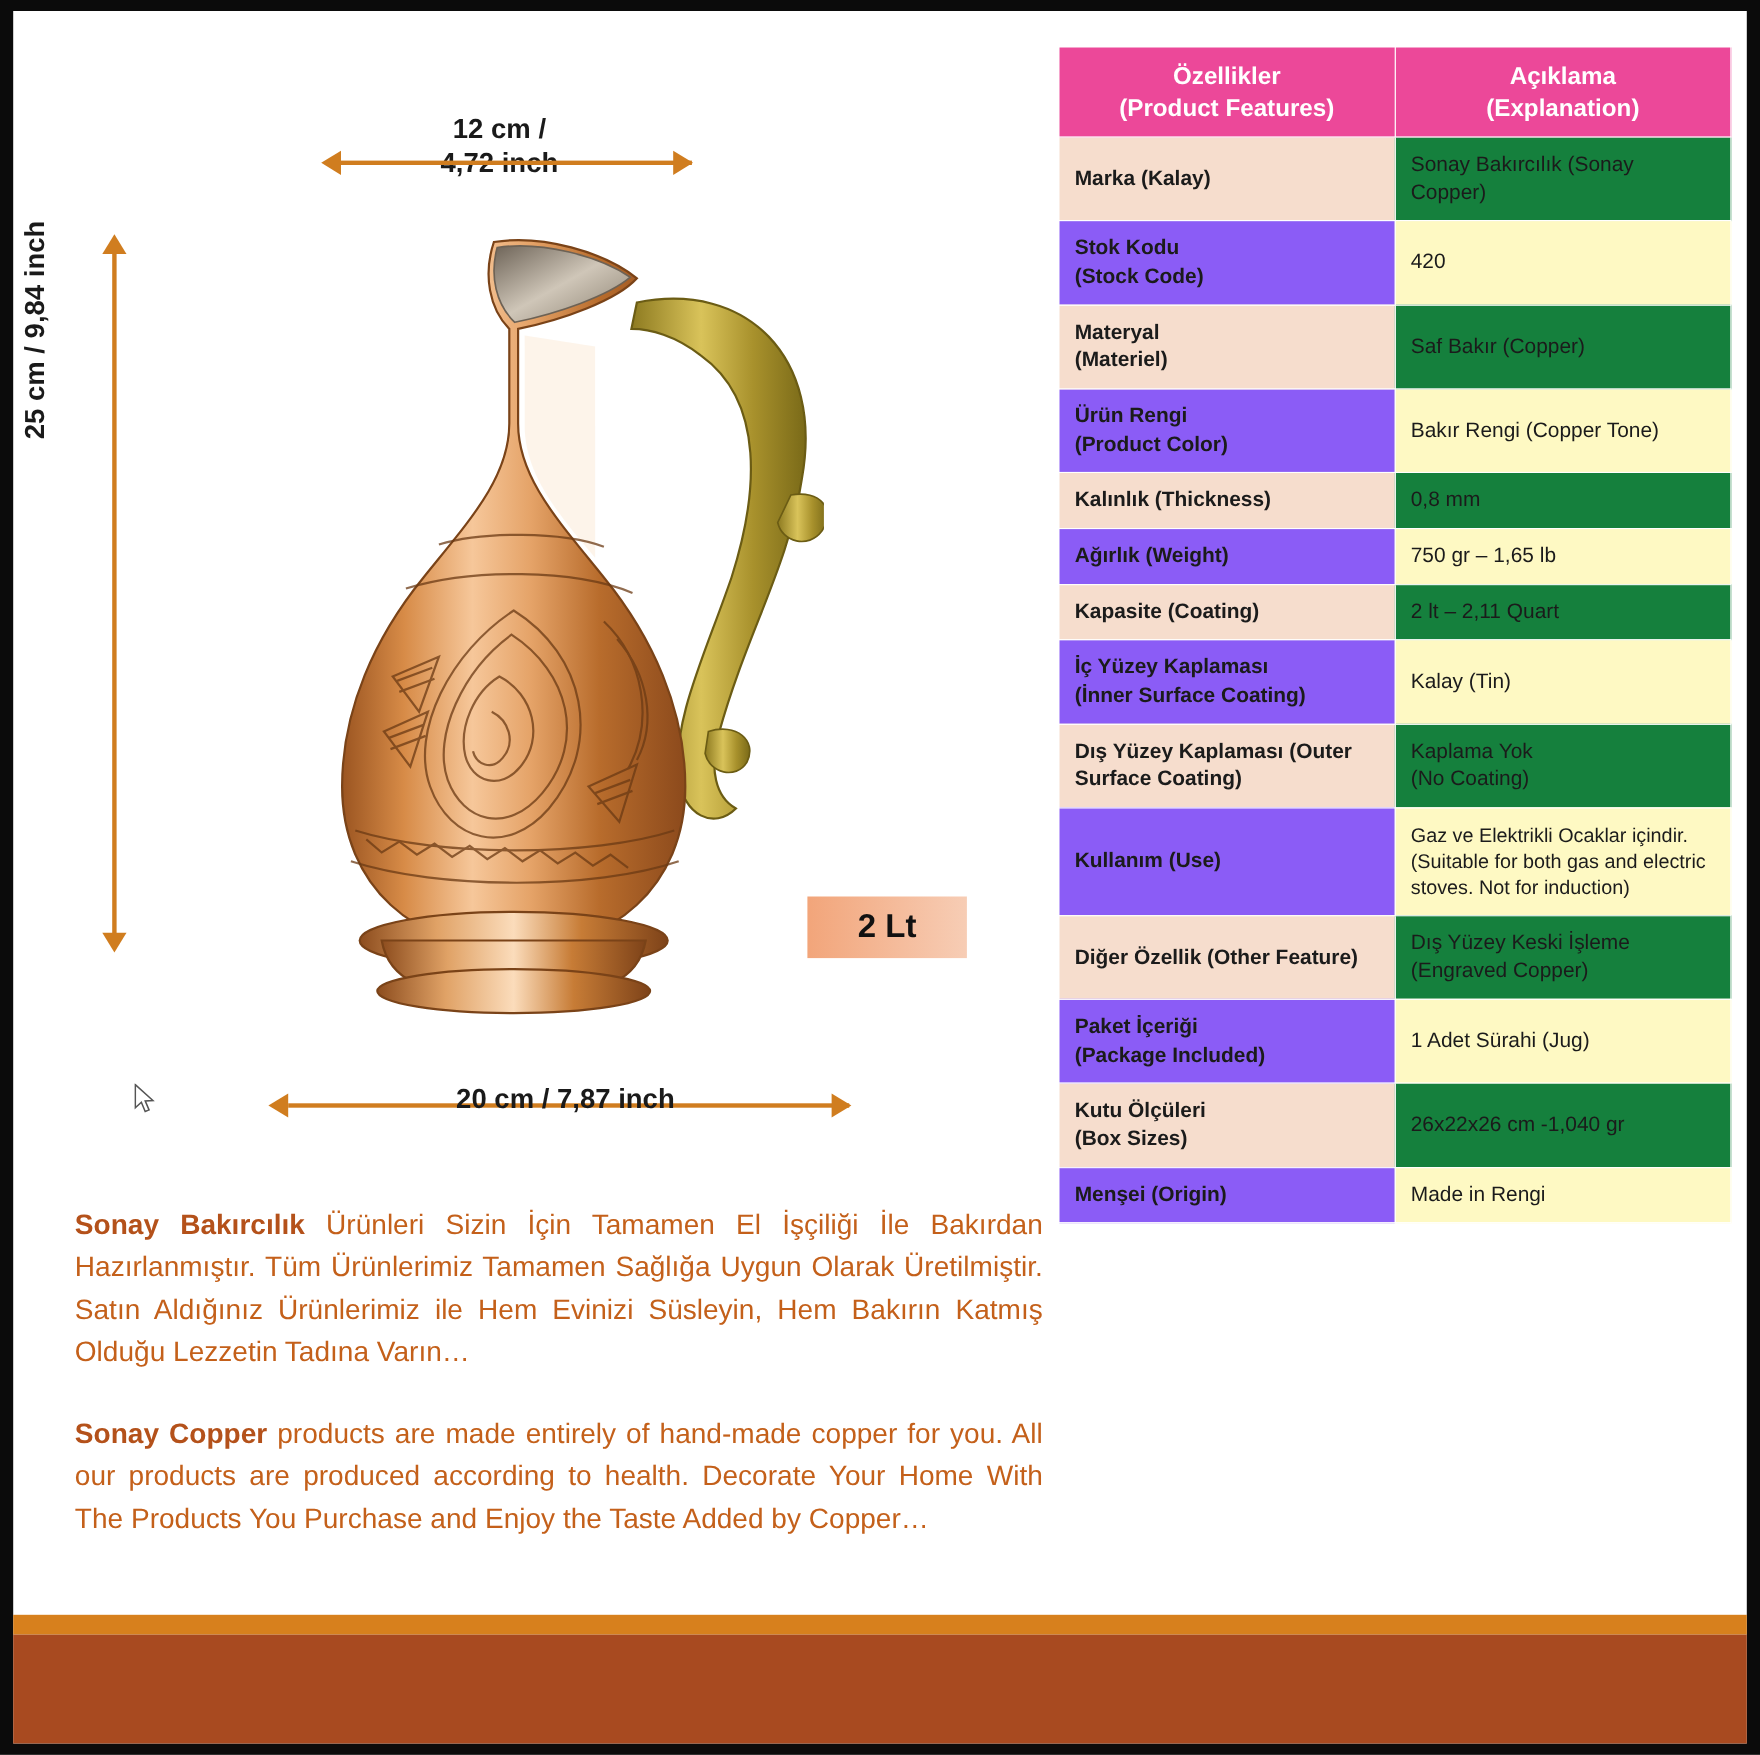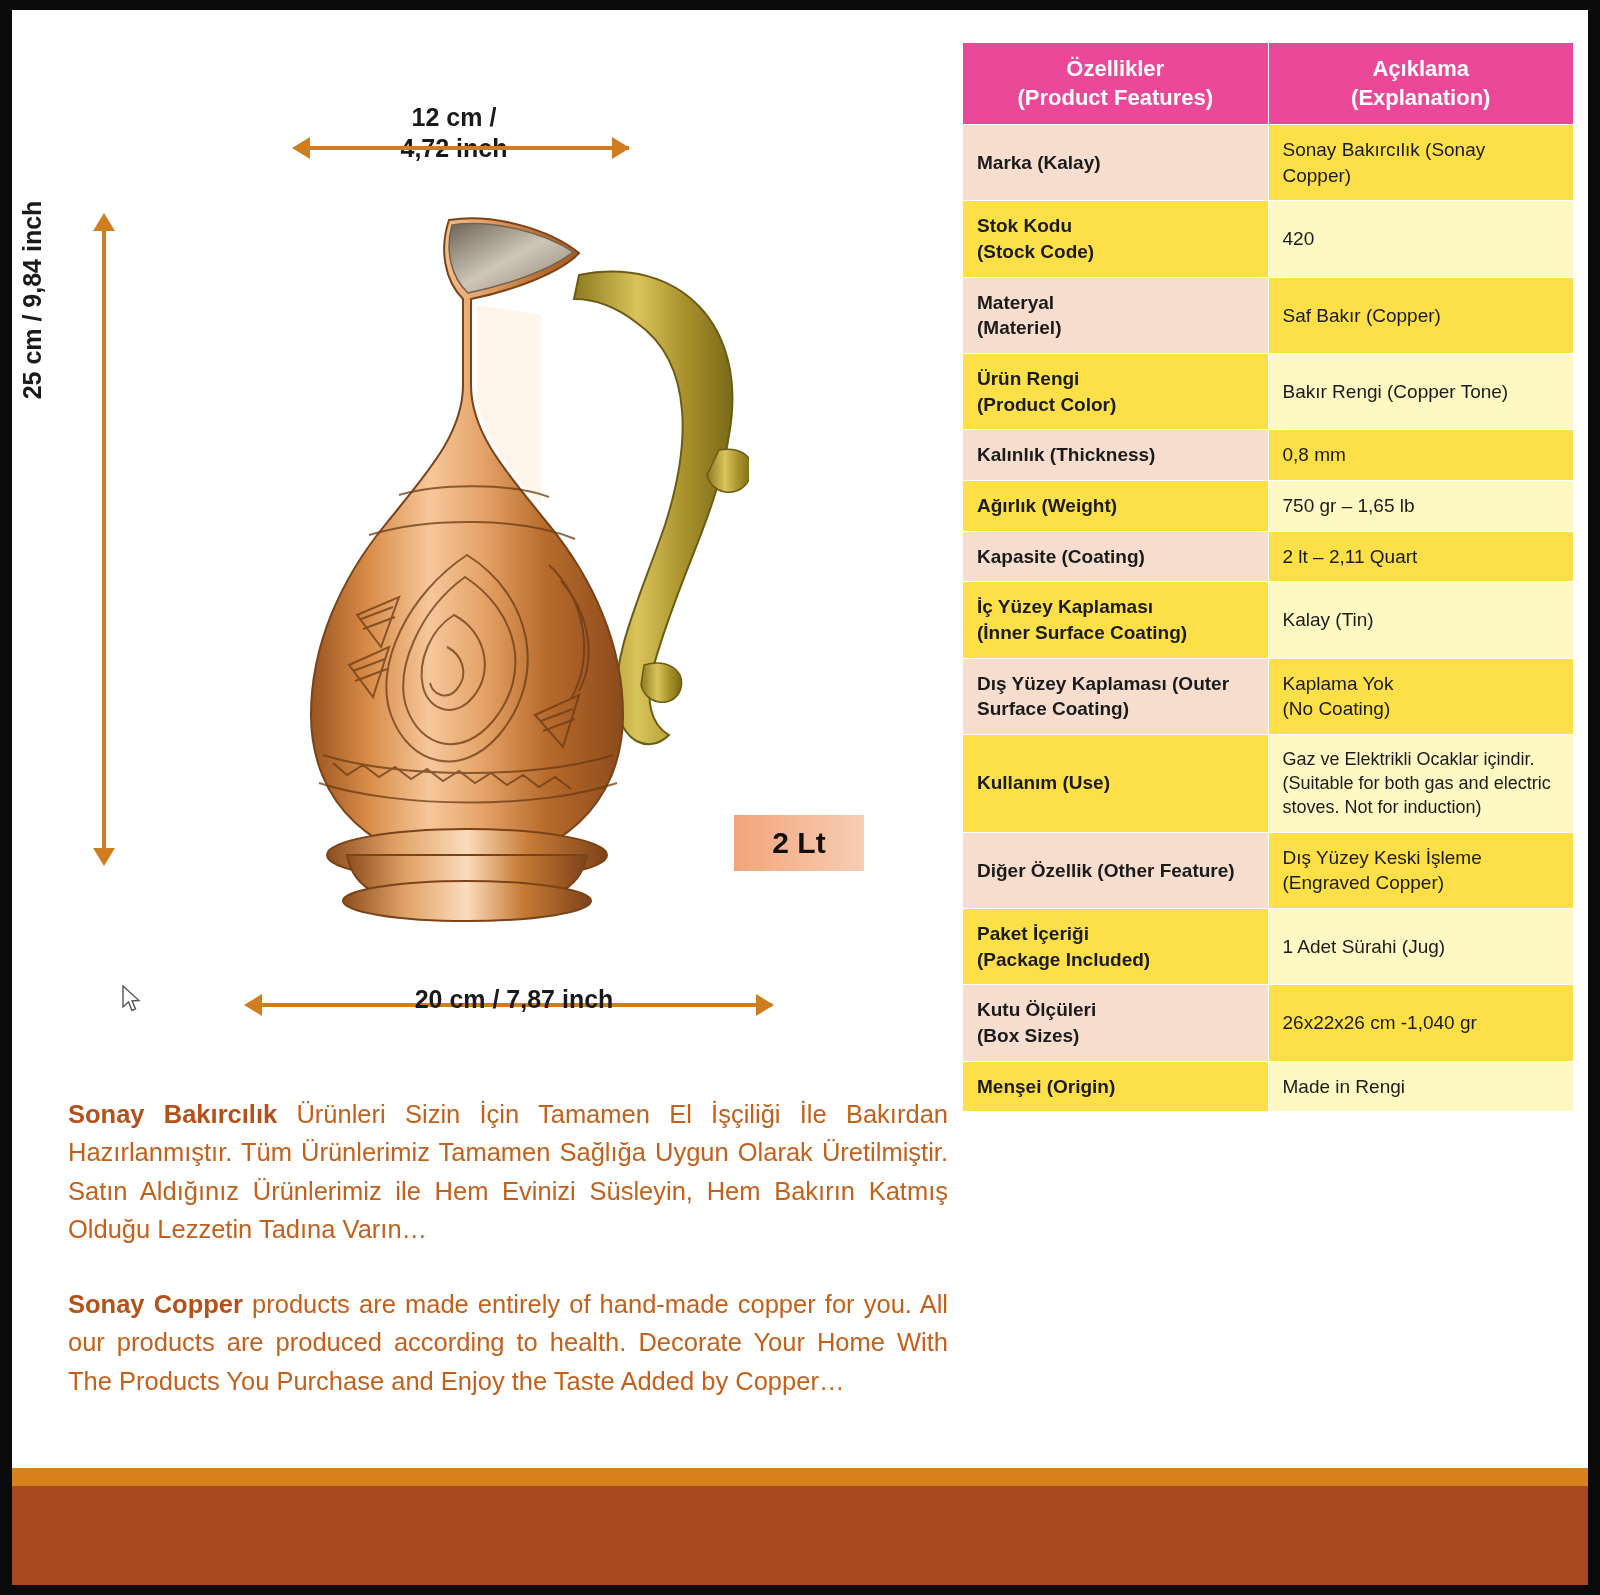--- a/index.html
+++ b/index.html
@@ -134,21 +134,21 @@
     text-align: center;
     font-size: 25px;
     font-weight: bold;
     color: #1a1a1a;
   }
 
   .badge-2lt {
     position: absolute;
     left: 700px;
     top: 805px;
-    width: 130px;
+    width: 145px;
     height: 56px;
     background: linear-gradient(90deg, #f2a57a 0%, #f7cdb5 100%);
     display: flex;
     align-items: center;
     justify-content: center;
     font-size: 30px;
     font-weight: bold;
     color: #111;
   }
 
@@ -200,23 +200,23 @@
     border: 1px solid #ffffff;
     color: #1b1b1b;
     line-height: 1.35;
   }
   table.spec td.k {
     width: 256px;
     background: #f6ddcd;
     font-weight: bold;
   }
   table.spec td.v {
-    background: #fde047;
-  }
-  table.spec tr.alt td.k { background: #fde047; }
+    background: #15803d;
+  }
+  table.spec tr.alt td.k { background: #8b5cf6; }
   table.spec tr.alt td.v { background: #fef9c3; }
   table.spec td.v.small { font-size: 18px; }
 
   
   .bar-orange {
     position: absolute;
     left: 12px;
     top: 1468px;
     width: 1576px;
     height: 18px;

